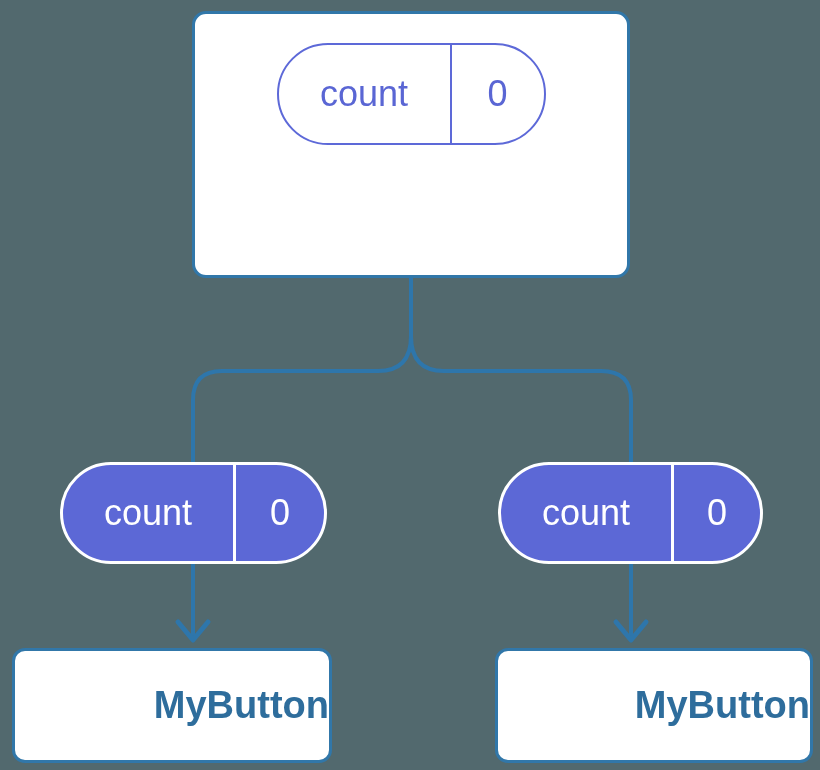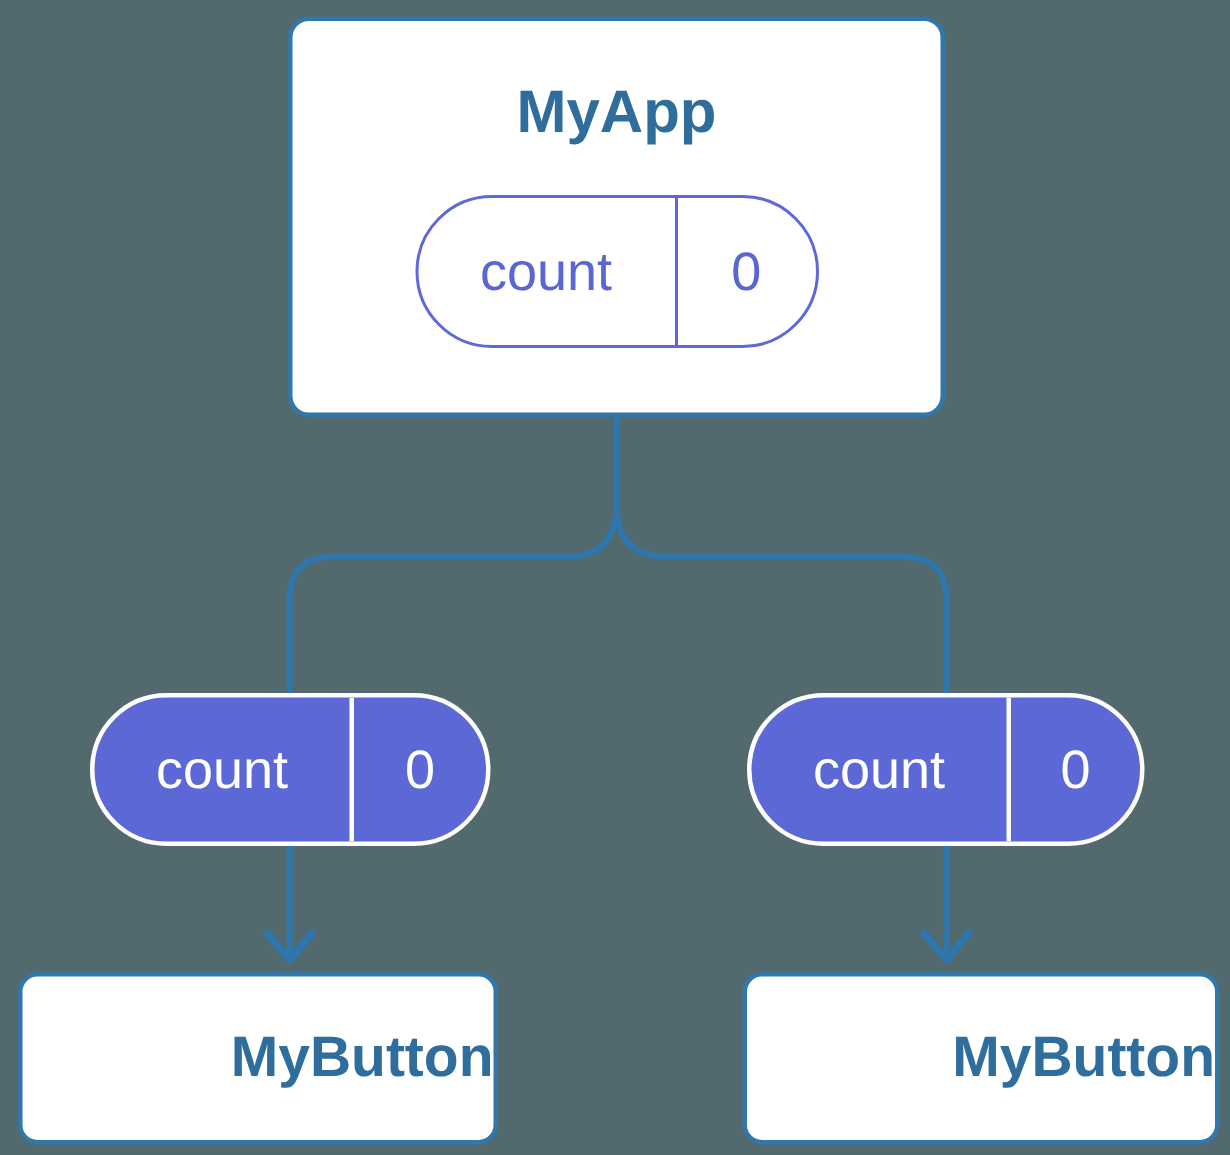--- a/index.html
+++ b/index.html
@@ -75,21 +75,20 @@
 <div class="stage">
 
   <svg class="edges" viewBox="0 0 820 770" aria-hidden="true">
     <path class="edge" d="M411,278 L411,336 Q411,371 378,371 L222,371 Q193,371 193,400 L193,636"></path>
     <path class="edge" d="M411,278 L411,336 Q411,371 444,371 L601,371 Q631,371 631,400 L631,636"></path>
     <path class="arrowhead" d="M178,622 L193,640 L208,622"></path>
     <path class="arrowhead" d="M616,622 L631,640 L646,622"></path>
   </svg>
 
   <div class="node node-root">
-    <div class="root-title">MyApp</div>
     <div class="pill pill-outline">
       <span class="pill-cell pill-name">count</span>
       <span class="pill-cell pill-value">0</span>
     </div>
   </div>
 
   <div class="pill pill-solid pill-solid-left">
     <span class="pill-cell pill-name">count</span>
     <span class="pill-cell pill-value">0</span>
   </div>

